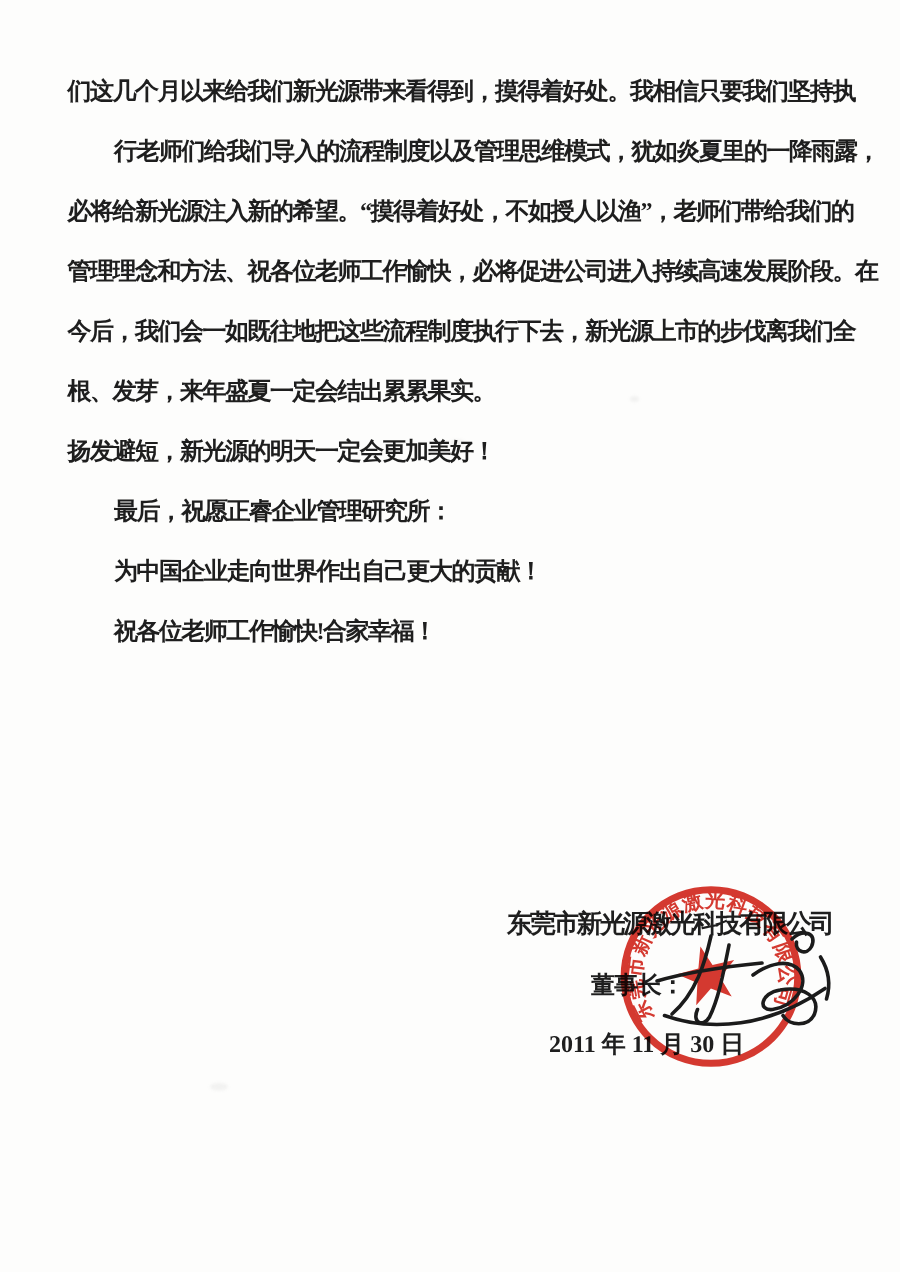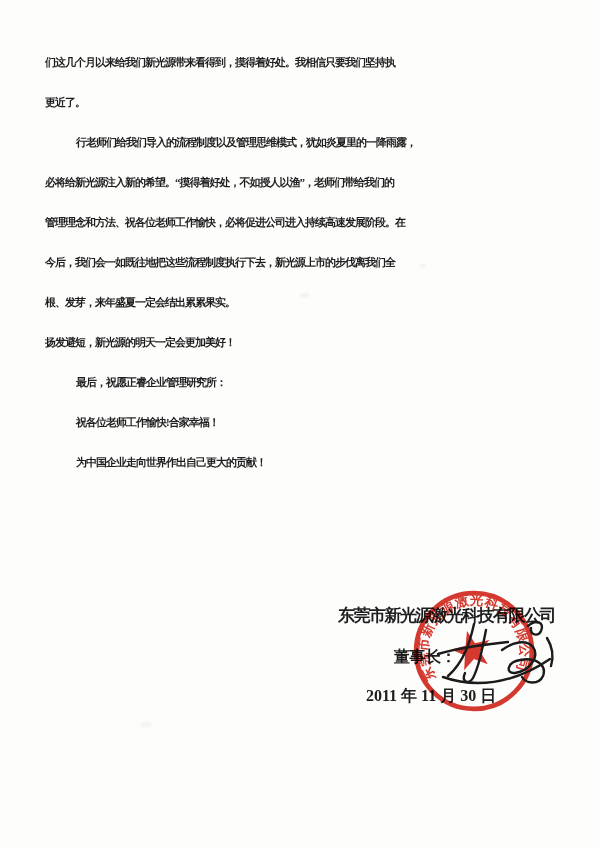--- a/index.html
+++ b/index.html
@@ -28,21 +28,21 @@
   .smudge.s2 { left: 420px; top: 264px; width: 6px; height: 4px; }
   .smudge.s3 { left: 140px; top: 722px; width: 12px; height: 5px; }
 
   .body-text {
     position: absolute;
     left: 45px; top: 42px; width: 515px;
     color: var(--ink);
   }
   .body-text .line {
     height: 40px; line-height: 40px;
-    font-size: 11px; letter-spacing: -1px;
+    font-size: 16px; letter-spacing: -1px;
     white-space: nowrap;
     font-weight: 600;
   }
   .body-text .line.indent { padding-left: 31px; }
 
   .sig-company {
     position: absolute; left: 338px; top: 604px;
     font-size: 17px; letter-spacing: -1.5px;
     color: var(--ink); font-weight: 600; white-space: nowrap;
   }
@@ -76,30 +76,29 @@
 <body>
 
 <div class="page">
 
   <div class="smudge s1"></div>
   <div class="smudge s2"></div>
   <div class="smudge s3"></div>
 
   <div class="body-text" id="body-text">
       <div class="line">们这几个月以来给我们新光源带来看得到，摸得着好处。我相信只要我们坚持执</div>
-      <div class="line">更近了。</div>
       <div class="line indent">行老师们给我们导入的流程制度以及管理思维模式，犹如炎夏里的一降雨露，</div>
       <div class="line">必将给新光源注入新的希望。“摸得着好处，不如授人以渔”，老师们带给我们的</div>
       <div class="line">管理理念和方法、祝各位老师工作愉快，必将促进公司进入持续高速发展阶段。在</div>
       <div class="line">今后，我们会一如既往地把这些流程制度执行下去，新光源上市的步伐离我们全</div>
       <div class="line">根、发芽，来年盛夏一定会结出累累果实。</div>
       <div class="line">扬发避短，新光源的明天一定会更加美好！</div>
       <div class="line indent">最后，祝愿正睿企业管理研究所：</div>
+      <div class="line indent">为中国企业走向世界作出自己更大的贡献！</div>
       <div class="line indent">祝各位老师工作愉快!合家幸福！</div>
-      <div class="line indent">为中国企业走向世界作出自己更大的贡献！</div>
     </div>
 
   <div class="sig-company">东莞市新光源激光科技有限公司</div>
   <div class="sig-title">董事长：</div>
   <div class="sig-date">2011 年 11 月 30 日</div>
 
   <svg class="seal-svg" viewBox="0 0 120 120">
     <g>
       <circle cx="60" cy="60" r="56" fill="none" stroke="var(--seal)" stroke-width="4.6"></circle>
     </g>

